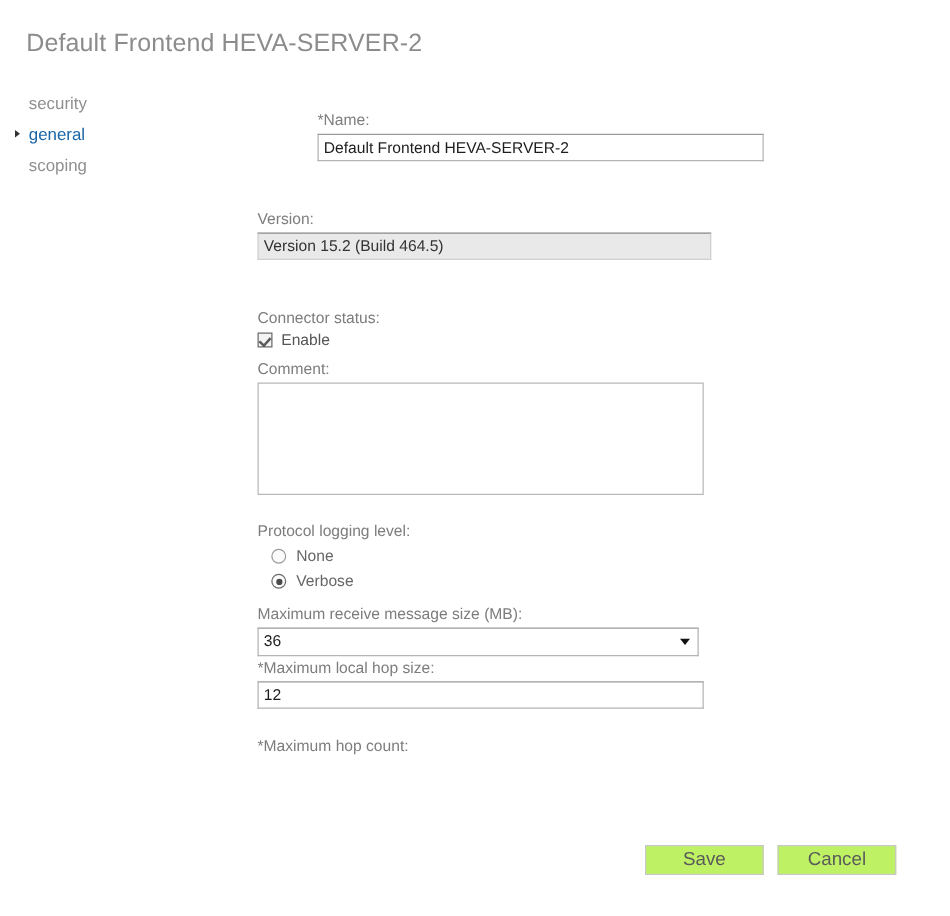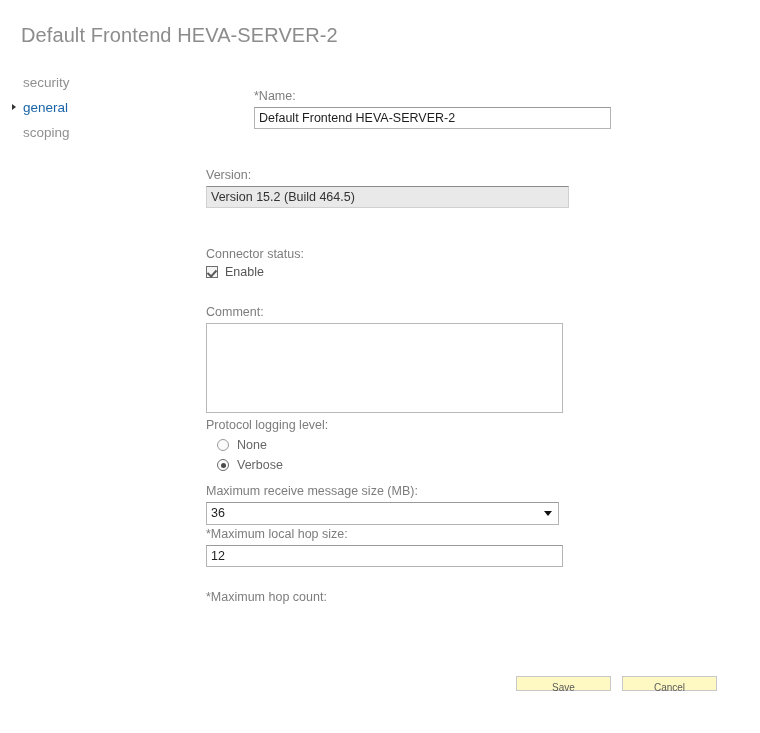--- a/index.html
+++ b/index.html
@@ -224,25 +224,25 @@
   .btn-bar {
     position: absolute;
     left: 516px;
     top: 676px;
     display: flex;
     gap: 11px;
   }
   .btn {
     box-sizing: border-box;
     width: 95px;
-    height: 15px;
-    background: #fef9c3;
+    height: 24px;
+    background: #bef264;
     border: 1px solid #c8c8c8;
     font-family: "Liberation Sans", sans-serif;
-    font-size: 10px;
+    font-size: 15px;
     color: #5a5a5a;
     cursor: pointer;
     line-height: 22px;
     text-align: center;
     padding: 0;
   }
 </style>
 </head>
 <body>
 
@@ -276,21 +276,21 @@
   </div>
 
   <div class="fld" style="top:247px;">
     <label class="lbl">Connector status:</label>
     <div class="check-row">
       <span class="cb checked"></span>
       <span class="cb-label">Enable</span>
     </div>
   </div>
 
-  <div class="fld" style="top:288px;margin-top:17px;">
+  <div class="fld" style="top:288px;">
     <label class="lbl">Comment:</label>
     <textarea class="area" placeholder="" style=""></textarea>
   </div>
 
   <div class="fld" style="top:418px;">
     <label class="lbl">Protocol logging level:</label>
     <div class="radio-row">
       <span class="rb"></span>
       <span class="rb-label">None</span>
     </div>

